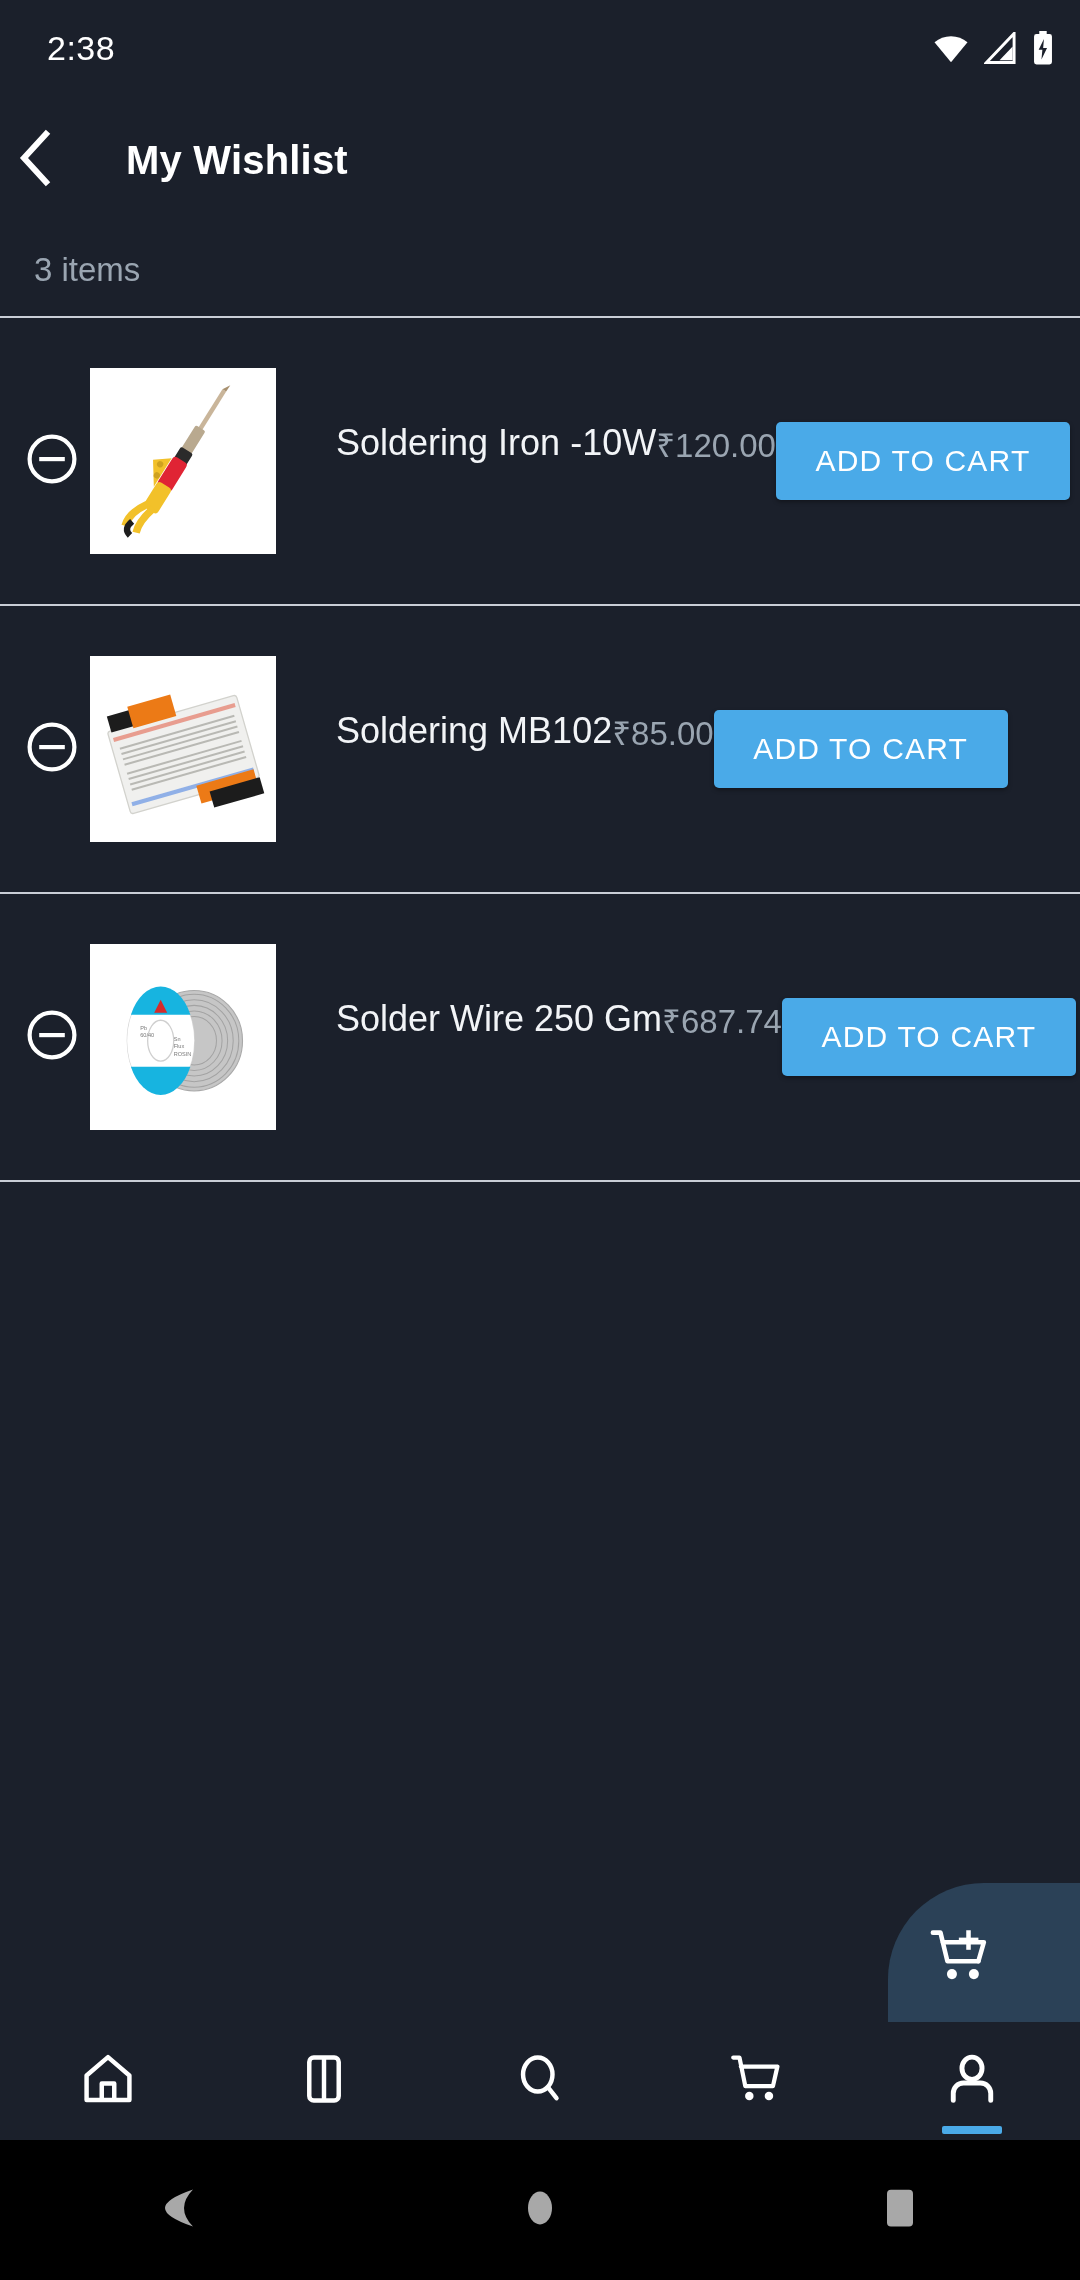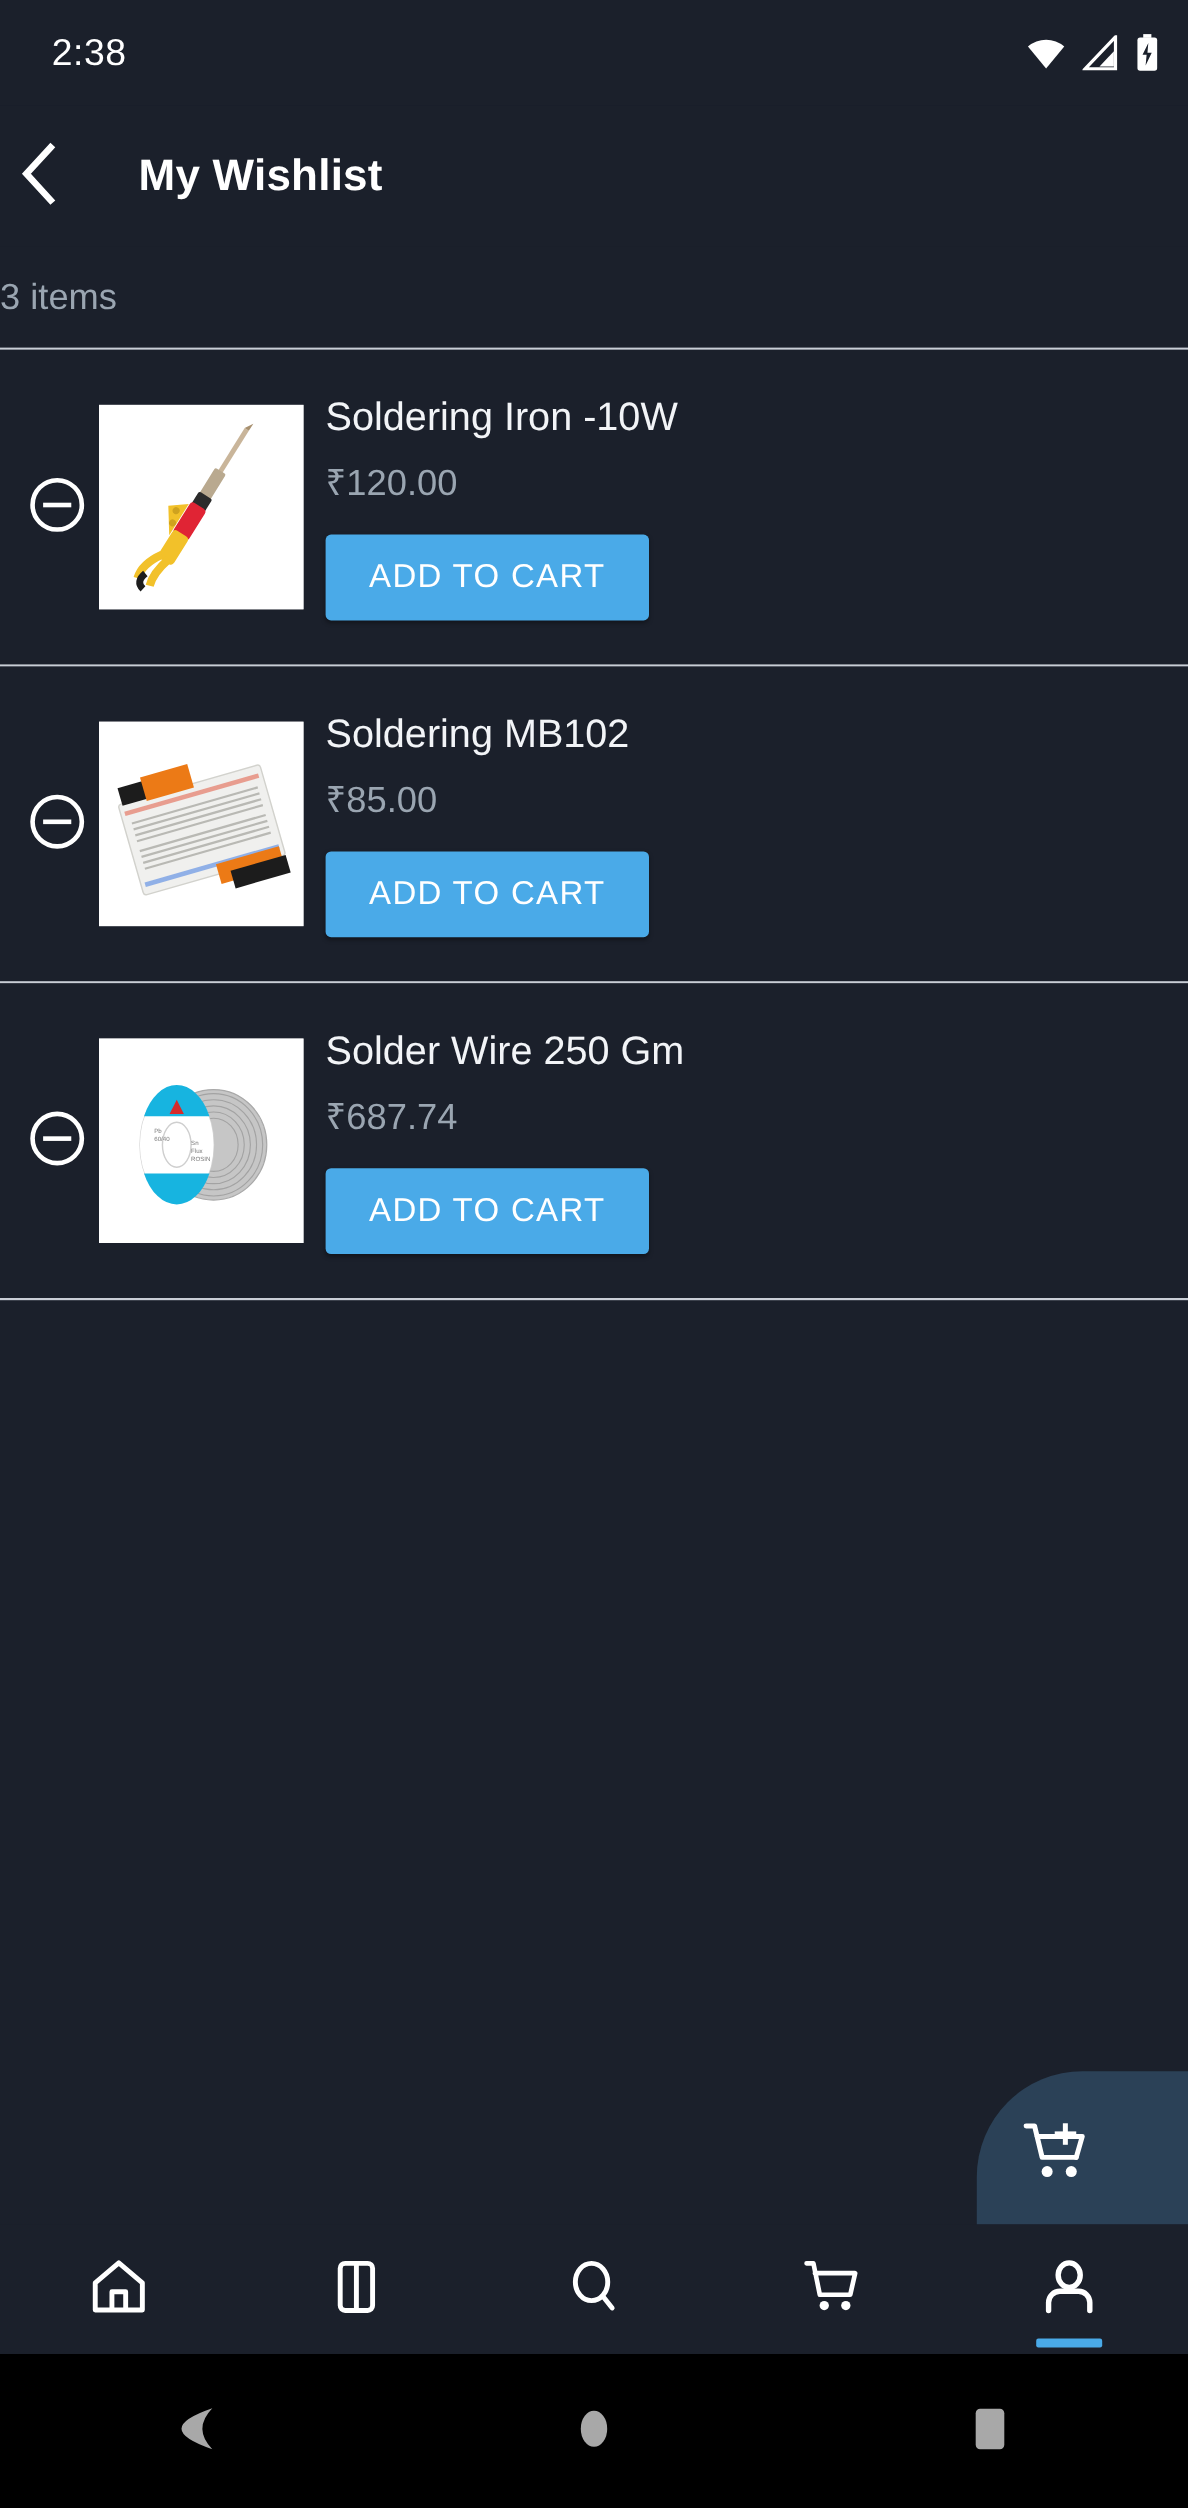--- a/index.html
+++ b/index.html
@@ -43,20 +43,21 @@
     font-weight:bold;
     margin-left:54px;
     letter-spacing:.2px;
     white-space:nowrap;
   }
 
   
   .count-row{
     height:92px;
     display:flex; align-items:center;
+    padding-left:34px;
     background:#1b202b;
   }
   .count-text{
     color:#9aa5b1;
     font-size:33px;
     font-weight:400;
   }
 
   
   .list{ background:#1b202b; }
@@ -81,22 +82,22 @@
     width:186px; height:186px;
     flex:0 0 186px;
     background:#ffffff;
     overflow:hidden;
     position:relative;
     margin-left:-14px;
   }
   .thumb svg{ display:block; width:100%; height:100%; }
   .row-info{
     flex:1 1 auto;
-    padding-left:20px;
-    display:flex; flex-direction:column;
+    padding-left:60px;
+    display:flex; flex-direction:row;
     justify-content:flex-start;
   }
   .p-name{
     color:#f2f4f7;
     font-size:36px;
     font-weight:400;
     line-height:1.15;
     margin-bottom:16px;
   }
   .p-price{

